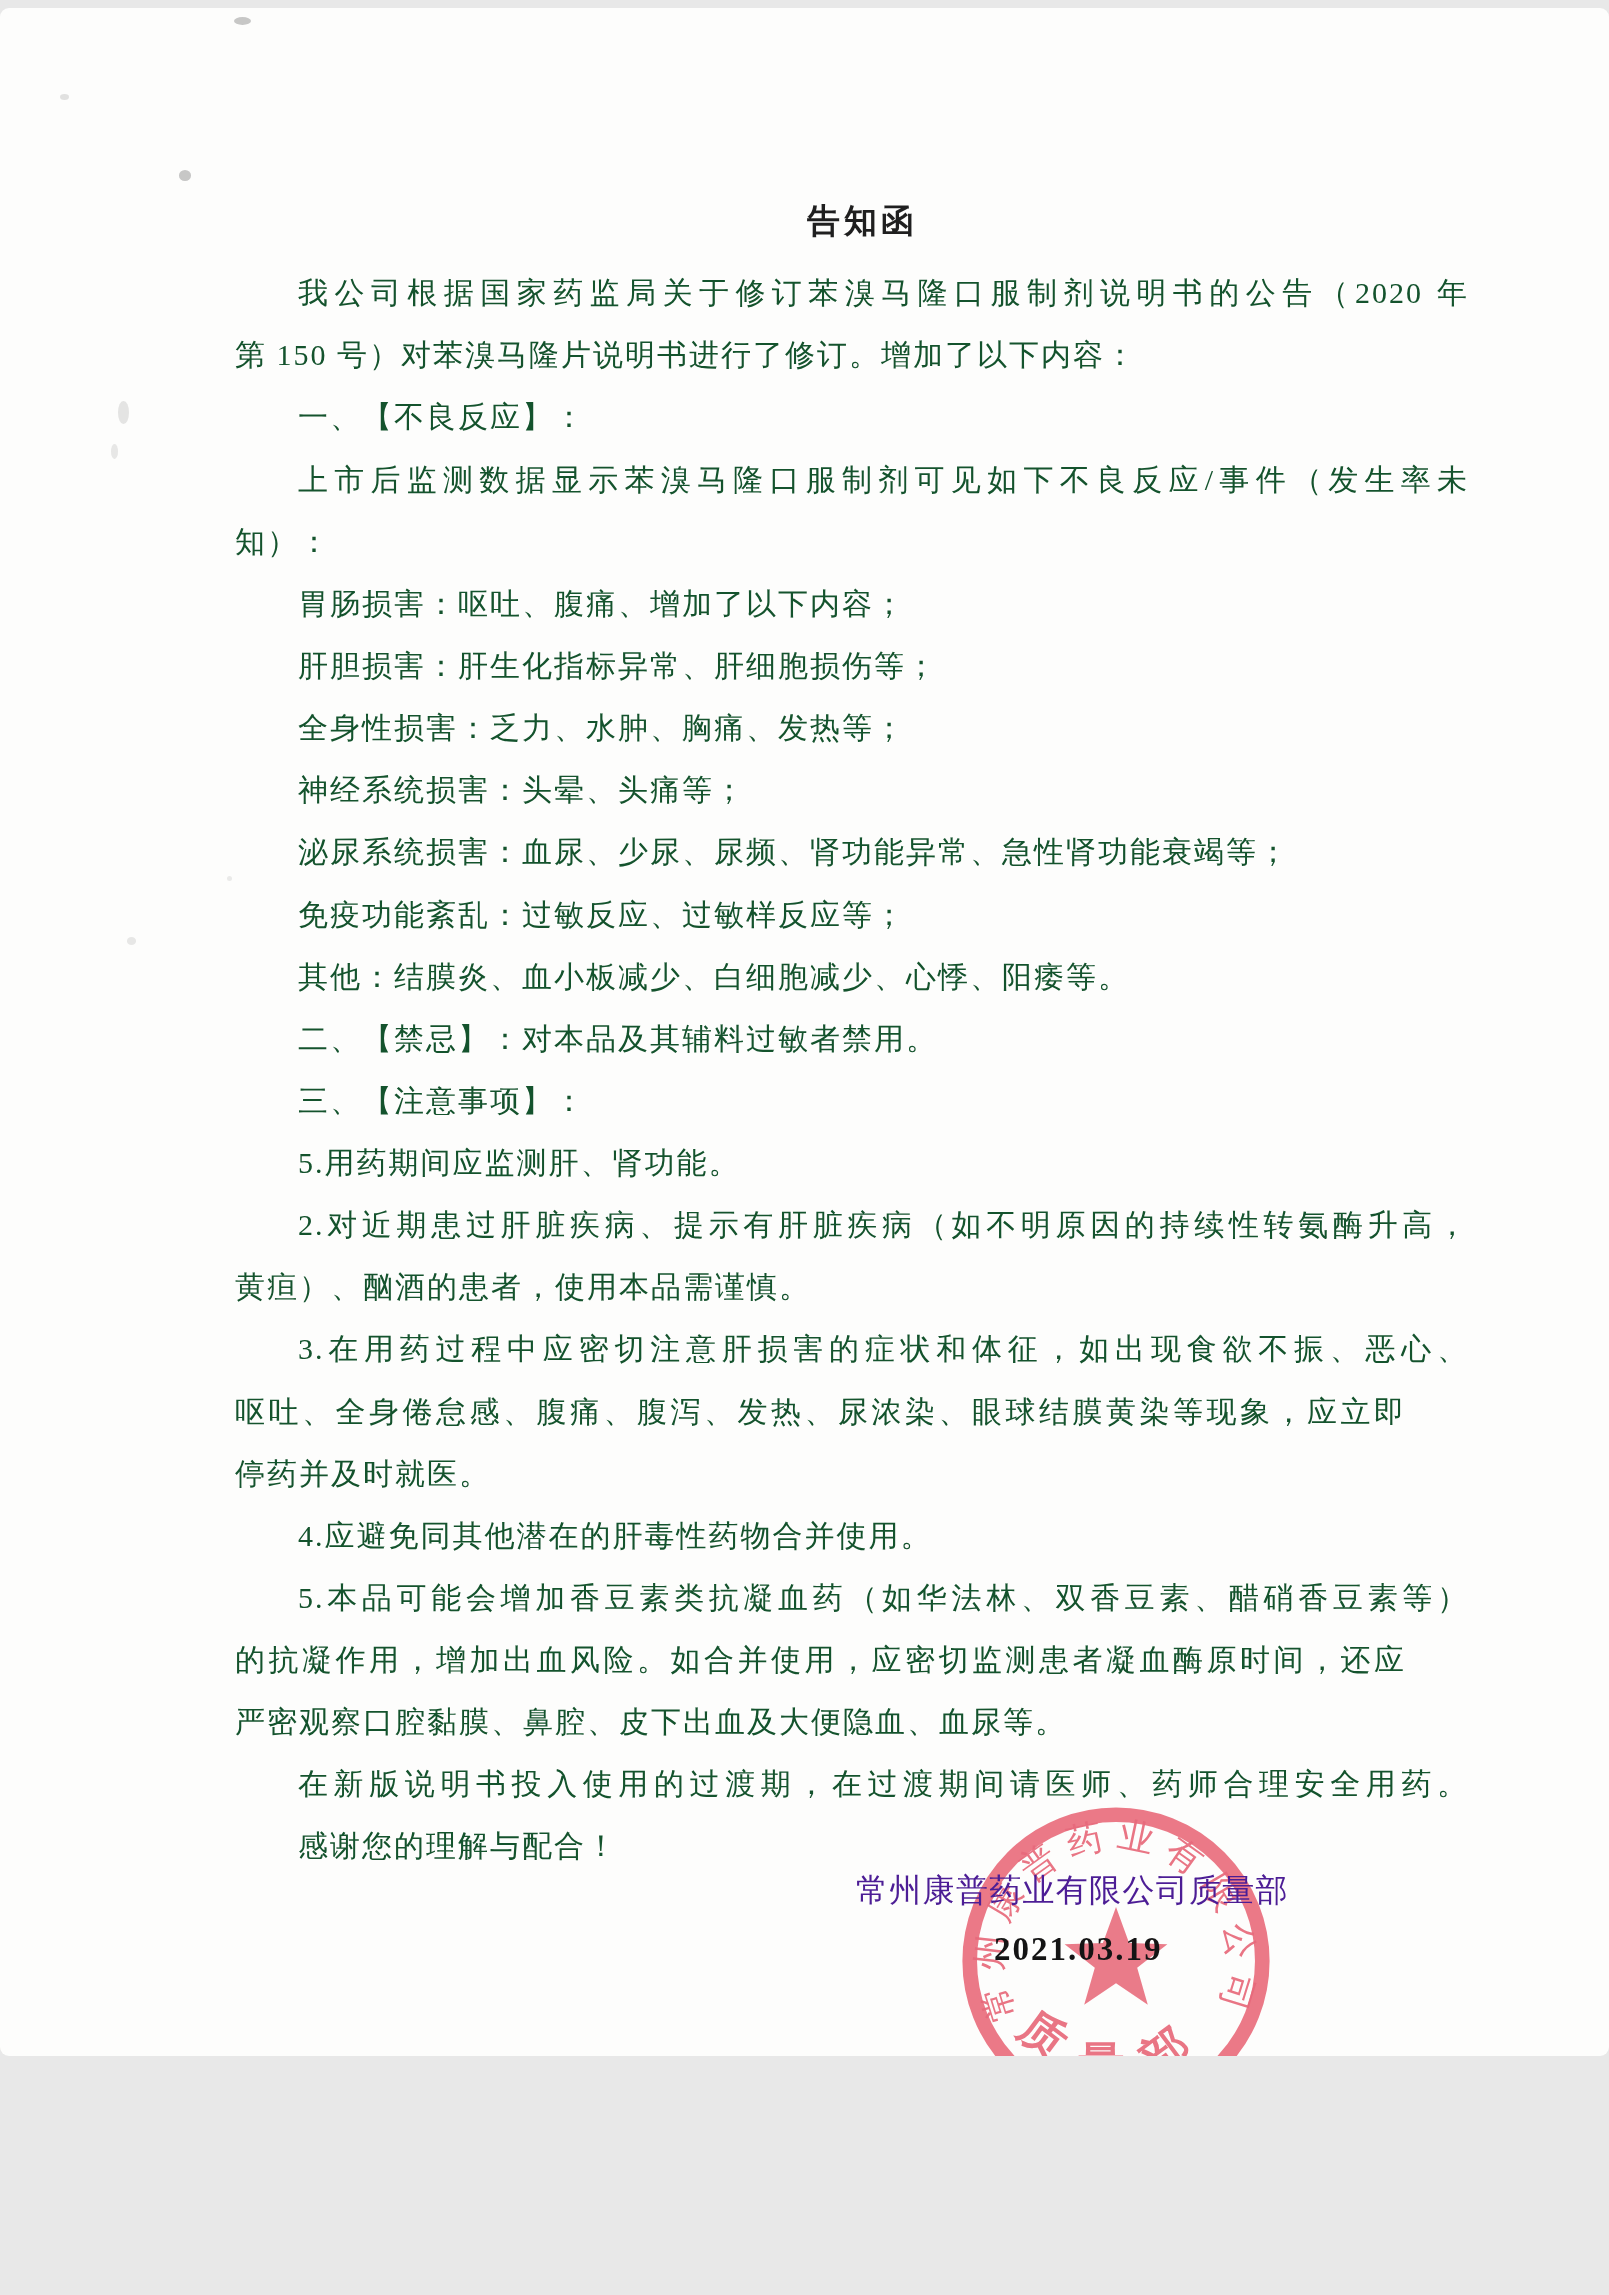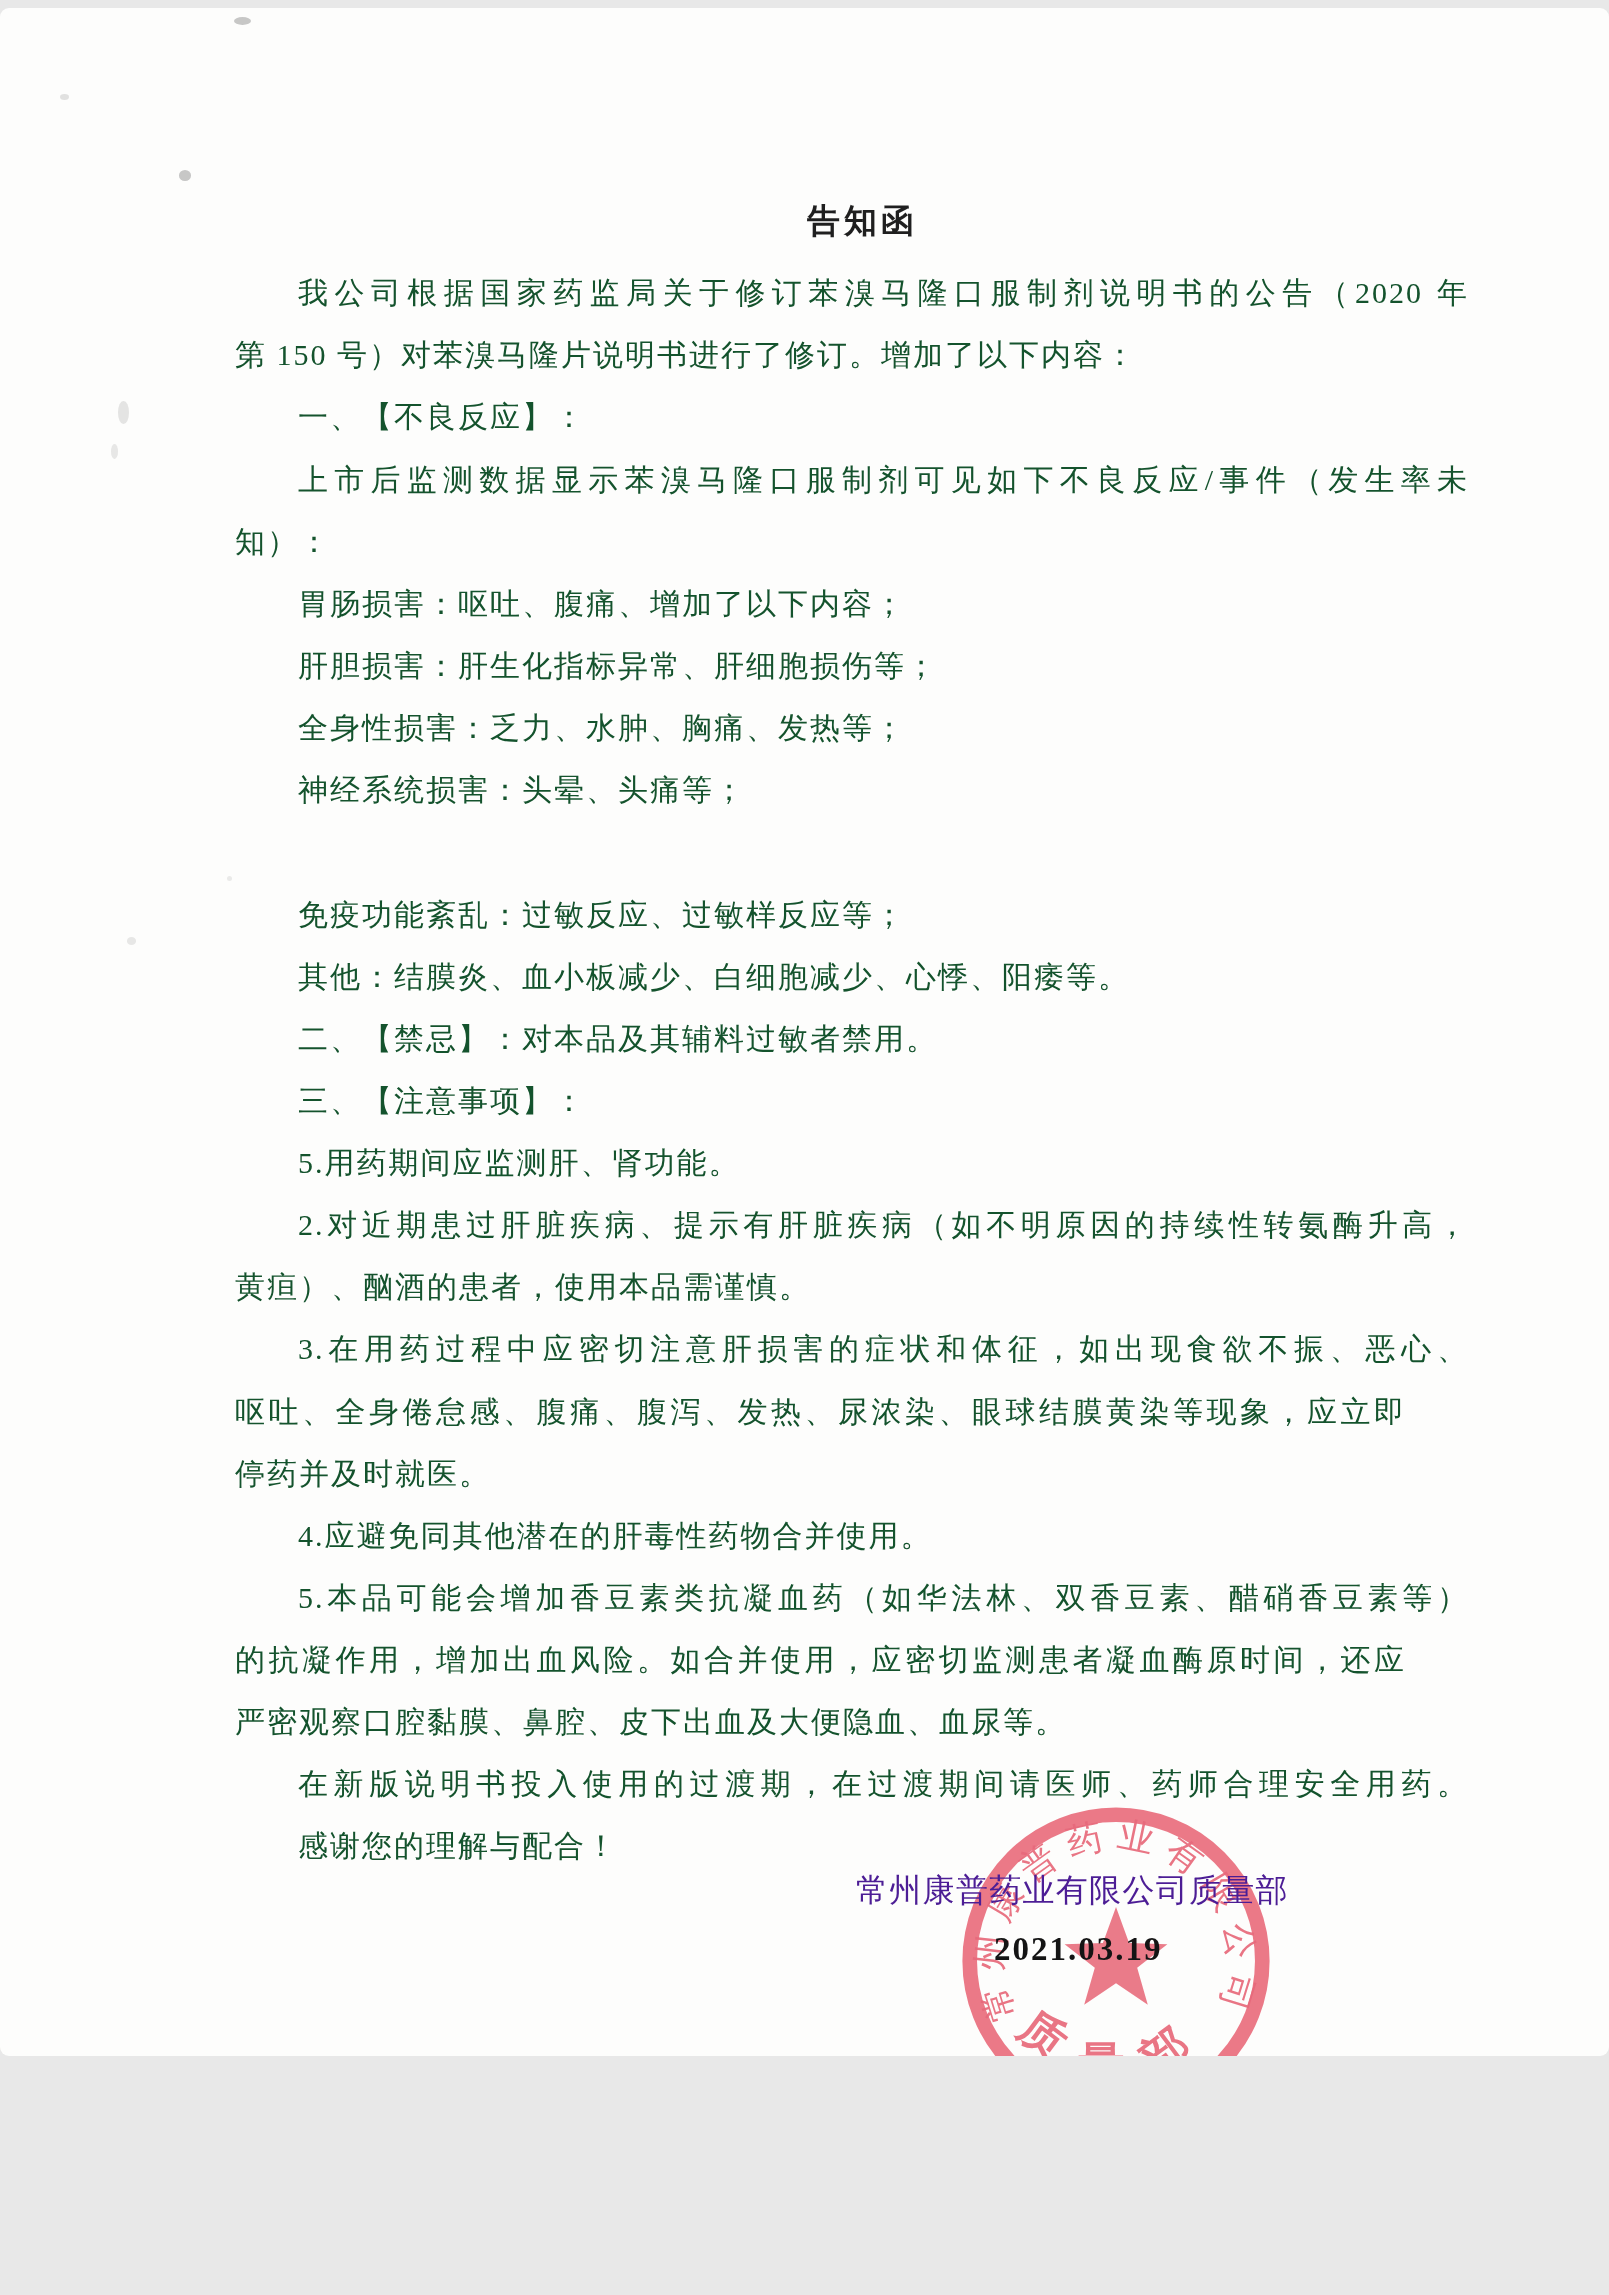--- a/index.html
+++ b/index.html
@@ -74,20 +74,21 @@
 
   <p class="ln ind jst" style="top:265px">我公司根据国家药监局关于修订苯溴马隆口服制剂说明书的公告（2020 年</p>
   <p class="ln" style="top:327px">第 150 号）对苯溴马隆片说明书进行了修订。增加了以下内容：</p>
   <p class="ln ind" style="top:389px">一、【不良反应】：</p>
   <p class="ln ind jst" style="top:452px">上市后监测数据显示苯溴马隆口服制剂可见如下不良反应/事件（发生率未</p>
   <p class="ln" style="top:514px">知）：</p>
   <p class="ln ind" style="top:576px">胃肠损害：呕吐、腹痛、增加了以下内容；</p>
   <p class="ln ind" style="top:638px">肝胆损害：肝生化指标异常、肝细胞损伤等；</p>
   <p class="ln ind" style="top:700px">全身性损害：乏力、水肿、胸痛、发热等；</p>
   <p class="ln ind" style="top:762px">神经系统损害：头晕、头痛等；</p>
+  <p class="ln ind" style="top:824px">泌尿系统损害：血尿、少尿、尿频、肾功能异常、急性肾功能衰竭等；</p>
   <p class="ln ind" style="top:887px">免疫功能紊乱：过敏反应、过敏样反应等；</p>
   <p class="ln ind" style="top:949px">其他：结膜炎、血小板减少、白细胞减少、心悸、阳痿等。</p>
   <p class="ln ind" style="top:1011px">二、【禁忌】：对本品及其辅料过敏者禁用。</p>
   <p class="ln ind" style="top:1073px">三、【注意事项】：</p>
   <p class="ln ind" style="top:1135px">5.用药期间应监测肝、肾功能。</p>
   <p class="ln ind jst" style="top:1197px">2.对近期患过肝脏疾病、提示有肝脏疾病（如不明原因的持续性转氨酶升高，</p>
   <p class="ln" style="top:1259px">黄疸）、酗酒的患者，使用本品需谨慎。</p>
   <p class="ln ind jst" style="top:1321px">3.在用药过程中应密切注意肝损害的症状和体征，如出现食欲不振、恶心、</p>
   <p class="ln jst" style="top:1384px">呕吐、全身倦怠感、腹痛、腹泻、发热、尿浓染、眼球结膜黄染等现象，应立即</p>
   <p class="ln" style="top:1446px">停药并及时就医。</p>

